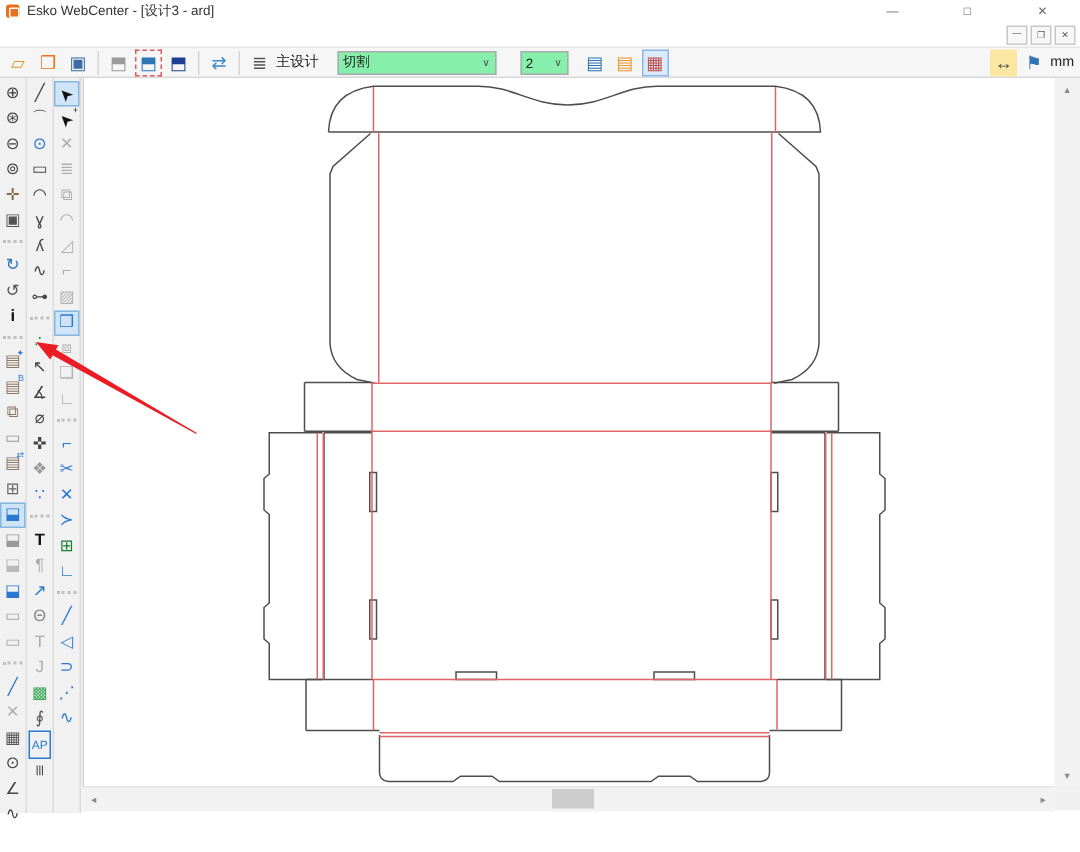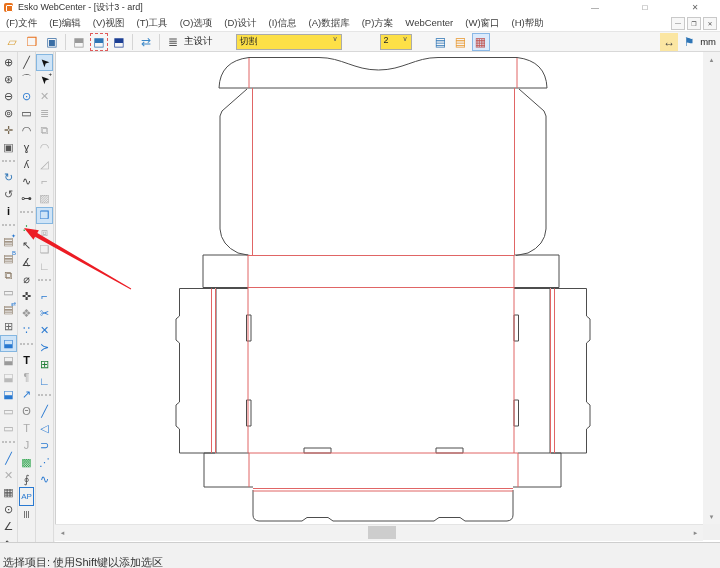--- a/index.html
+++ b/index.html
@@ -27,22 +27,22 @@
   .toolbar{position:absolute;left:0;top:31px;width:720px;height:21px;background:#f6f6f6;
            border-top:1px solid #e6e6e6;border-bottom:1px solid #d8d8d8;
            display:flex;align-items:center;padding-left:2px;box-sizing:border-box;}
   .tbtn{width:18px;height:18px;display:flex;align-items:center;justify-content:center;
         font-size:12px;margin:0 1px;border:1px solid transparent;box-sizing:border-box;}
   .tbtn.redframe{border:1px dashed #e05a5a;}
   .tbtn.pressed{background:#dbeafc;border:1px solid #8ab8e6;}
   .tsep{width:7px;height:16px;display:flex;justify-content:center;}
   .tsep:after{content:"";width:1px;height:16px;background:#d5d5d5;}
   .tlabel{font-size:9.5px;margin:0 4px 0 1px;color:#222;}
-  .combo{height:16px;background:#fde047;border:1px solid #ababab;display:flex;
-         font-size:9px;color:#222;box-sizing:border-box;margin:0 19px;}
+  .combo{height:16px;background:#86efac;border:1px solid #ababab;display:flex;
+         align-items:center;font-size:9px;color:#222;box-sizing:border-box;margin:0 8px;}
   .combo .val{flex:1;padding-left:3px;overflow:hidden;white-space:nowrap;}
   .combo .arr{width:11px;text-align:center;font-size:7px;color:#555;}
   .tflex{flex:1;}
   
   .palette{position:absolute;left:0;top:52px;width:55px;height:490px;background:#f1f1f1;
            display:flex;}
   .pcol{width:18px;display:flex;flex-direction:column;align-items:center;
         border-right:1px solid #dcdcdc;background:#f1f1f1;padding-top:2px;box-sizing:border-box;}
   .ptool{width:17px;height:17px;display:flex;align-items:center;justify-content:center;
          font-size:11px;line-height:17px;position:relative;border:1px solid transparent;
@@ -82,34 +82,20 @@
     <span class="appicon"></span>
     <span class="titletext">Esko WebCenter - [设计3 - ard]</span>
     <div class="winbtns" id="winbtns">
         <div class="winbtn">—</div>
         <div class="winbtn">□</div>
         <div class="winbtn">✕</div>
       </div>
   </div>
 
   <div class="menubar">
-    <span id="menuitems" style="display:flex">
-        <span class="menuitem">(F)文件</span>
-        <span class="menuitem">(E)编辑</span>
-        <span class="menuitem">(V)视图</span>
-        <span class="menuitem">(T)工具</span>
-        <span class="menuitem">(O)选项</span>
-        <span class="menuitem">(D)设计</span>
-        <span class="menuitem">(I)信息</span>
-        <span class="menuitem">(A)数据库</span>
-        <span class="menuitem">(P)方案</span>
-        <span class="menuitem">WebCenter</span>
-        <span class="menuitem">(W)窗口</span>
-        <span class="menuitem">(H)帮助</span>
-      </span>
     <span class="mdibtns" id="mdibtns">
         <div class="mdibtn">—</div>
         <div class="mdibtn">❐</div>
         <div class="mdibtn">✕</div>
       </span>
   </div>
 
   <div class="toolbar" id="toolbar">
       <div class="tbtn">
         <span style="color: rgb(215, 155, 46);">▱</span>
@@ -447,21 +433,18 @@
     <div class="sbtn up">▴</div>
     <div class="sbtn down">▾</div>
   </div>
   <div class="hscroll">
     <div class="sbtn left">◂</div>
     <div class="sbtn right">▸</div>
     <div class="hthumb"></div>
   </div>
   <div class="corner"></div>
 
-  <div class="statusbar">
-    <div class="txt">选择项目: 使用Shift键以添加选区</div>
-  </div>
 
   <svg class="overlay" viewBox="0 0 720 568">
     <polygon id="redarrow" points="24,228 38.9,230.2 37.3,233 131.2,288.6 130.8,289.4 35.1,236.8 33.5,239.7" fill="#ec1c24"></polygon>
   </svg>
 
 </div>
 
 </body></html>

